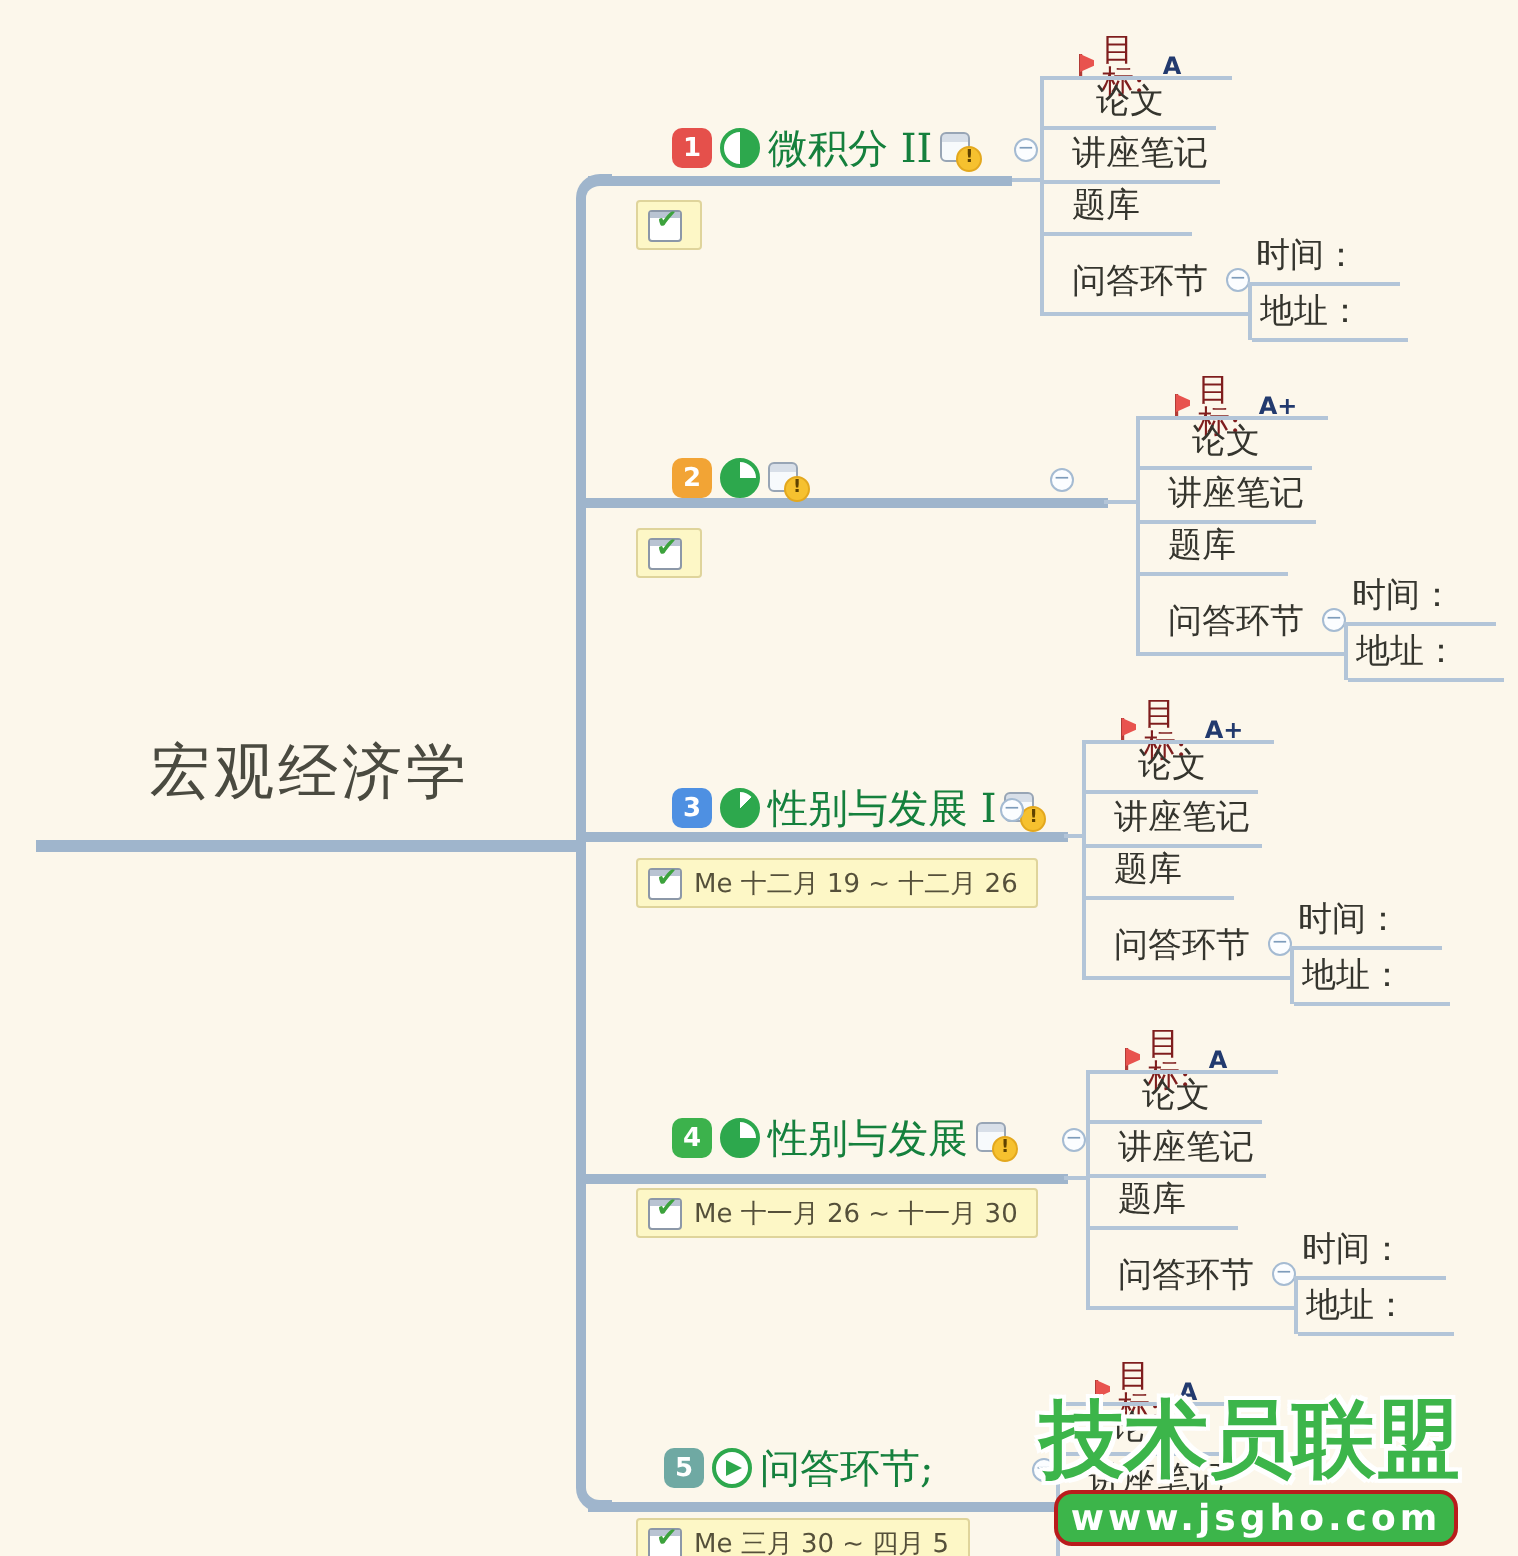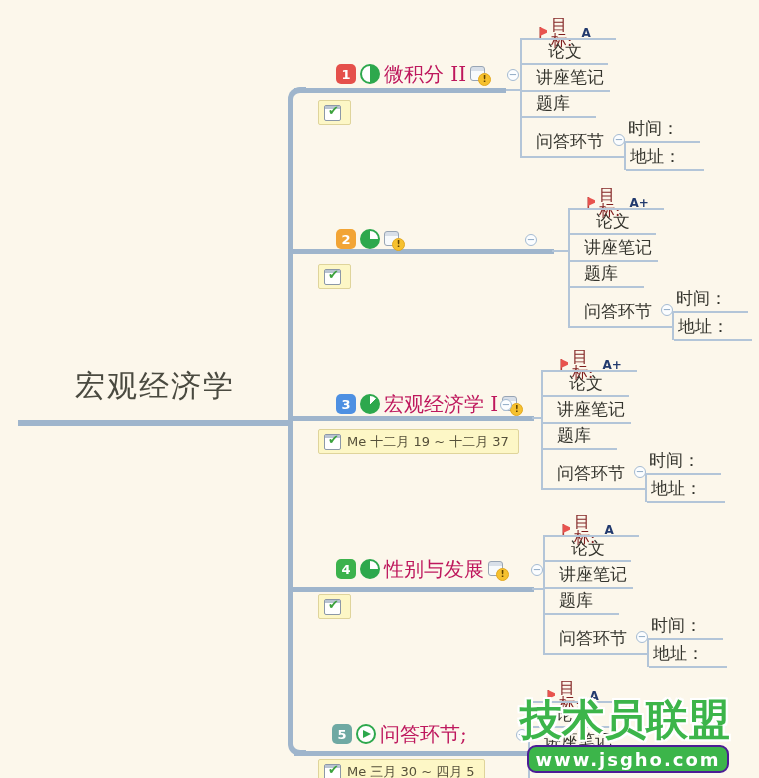--- a/index.html
+++ b/index.html
@@ -17,21 +17,21 @@
   .title-row{position:absolute;display:flex;align-items:center;gap:4px;height:26px;}
   .badge{width:20px;height:20px;border-radius:5px;color:#fff;font-size:13px;font-weight:bold;
          display:flex;align-items:center;justify-content:center;}
   .progress{width:20px;height:20px;border-radius:50%;border:2px solid #2DA84D;box-sizing:border-box;background:#fff;}
   .progress[data-progress="half"]{background:conic-gradient(#2DA84D 0deg 180deg,#ffffff 180deg 360deg);}
   .progress[data-progress="three-quarter"]{background:conic-gradient(#ffffff 0deg 90deg,#2DA84D 90deg 360deg);}
   .progress[data-progress="seven-eighth"]{background:conic-gradient(#ffffff 0deg 45deg,#2DA84D 45deg 360deg);}
   .progress[data-progress="start"]{position:relative;background:#fff;}
   .progress[data-progress="start"]::after{content:"";position:absolute;left:5px;top:3.5px;
          border-left:8px solid #2DA84D;border-top:4.5px solid transparent;border-bottom:4.5px solid transparent;}
-  .btitle{font-family:"DejaVu Serif","Liberation Serif",serif;font-size:20px;color:#be185d;white-space:nowrap;line-height:1;}
+  .btitle{font-family:"DejaVu Serif","Liberation Serif",serif;font-size:20px;color:#15803d;white-space:nowrap;line-height:1;}
   .note-icon{position:relative;width:19px;height:17px;display:inline-block;}
   .ni-body{position:absolute;left:0;top:0;width:13px;height:13px;border:1px solid #98A5B5;border-radius:3px;
          background:linear-gradient(#D8DFE8 0 4px,#F7FAFC 4px);}
   .ni-warn{position:absolute;right:-2px;bottom:-3px;width:11px;height:11px;border-radius:50%;
          background:#F6C12F;border:1px solid #E3A81E;color:#5F4200;font-size:9px;font-weight:bold;
          line-height:11px;text-align:center;box-sizing:content-box;}
   .note{position:absolute;height:25px;box-sizing:border-box;display:flex;align-items:center;gap:6px;
         padding:2px 9px 2px 5px;background:#FDF7C6;border:1px solid #DFD49B;border-radius:2px;
         font-size:13px;color:#55503A;white-space:nowrap;}
   .cal{position:relative;width:15px;height:14px;background:#fff;border:1px solid #8C98A8;border-radius:2px;display:inline-block;}
@@ -52,21 +52,21 @@
   .c2{left:16px;top:78px;} .line2{left:0;top:99px;width:76px;height:2px;}
   .c3{left:16px;top:116px;text-align:right;} .line3{left:0;top:139px;width:106px;height:2px;}
   .qa-collapse{left:93px;top:117px;}
   .qa-rail{left:104px;top:124px;width:2px;height:29px;}
   .q0{left:108px;top:103px;} .qline0{left:104px;top:124px;width:76px;height:2px;}
   .q1{left:110px;top:131px;} .qline1{left:106px;top:152px;width:78px;height:2px;}
   .wm-title{position:absolute;left:520px;top:697px;font-size:42px;font-weight:bold;color:#3CB54A;
         letter-spacing:0px;white-space:nowrap;z-index:50;line-height:1.1;
         text-shadow:-2px 0 #fff,2px 0 #fff,0 -2px #fff,0 2px #fff,-2px -2px #fff,2px 2px #fff,-2px 2px #fff,2px -2px #fff;}
   .wm-box{position:absolute;left:527px;top:745px;width:202px;height:28px;background:#3CB54A;border-radius:9px;
-        border:2px solid #4c1d95;box-sizing:border-box;color:#fff;font-weight:bold;font-size:18px;letter-spacing:2px;
+        border:2px solid #b91c1c;box-sizing:border-box;color:#fff;font-weight:bold;font-size:18px;letter-spacing:2px;
         display:flex;align-items:center;justify-content:center;z-index:51;white-space:nowrap;}
   svg{display:block;}
 </style>
 </head>
 <body>
 
 <div class="central-title">宏观经济学</div>
 <div class="u" style="left:18px;top:420px;width:272px;height:6px;"></div>
 <div class="spine"></div>
 
@@ -162,32 +162,32 @@
       <div class="tl qline1"></div>
   </div>
 </div>
 
 <div>
   <div class="u" style="left:288px;top:416px;width:246px;height:5px;"></div>
   <div class="tl" style="left:532px;top:417px;width:11px;height:2px;"></div>
   <div class="title-row" style="left:336px;top:391px;">
     <span class="badge" style="background-color: rgb(78, 144, 226);">3</span>
     <span class="progress" data-progress="seven-eighth"></span>
-    <span class="btitle">宏观经济学 I</span>
+    <span class="btitle">性别与发展 I</span>
     <span class="note-icon">
         <span class="ni-body"></span>
         <span class="ni-warn">!</span>
       </span>
   </div>
   <div class="note" style="left:318px;top:429px;">
     <span class="cal">
         <span class="cal-bar"></span>
         <span class="cal-check">✔</span>
       </span>
-    <span>Me 十二月 19 ~ 十二月 37</span>
+    <span>Me 十二月 19 ~ 十二月 26</span>
   </div>
   <div class="collapse" style="left:500px;top:399px;">−</div>
   <div class="children" style="left:541px;top:349px;">
     <div class="goal-row">
       <svg width="13" height="16">
           <rect x="1.5" y="2" width="1.6" height="13" fill="#B23B36"></rect>
           <polygon points="2,2 12,6.5 2,11" fill="#E8534E"></polygon>
         </svg>
       <span class="goal-label">目标:</span>
       <span class="goal-value">A+</span>
@@ -221,20 +221,21 @@
     <span class="note-icon">
         <span class="ni-body"></span>
         <span class="ni-warn">!</span>
       </span>
   </div>
   <div class="note" style="left:318px;top:594px;">
     <span class="cal">
         <span class="cal-bar"></span>
         <span class="cal-check">✔</span>
       </span>
+    <span>Me 十一月 26 ~ 十一月 30</span>
   </div>
   <div class="collapse" style="left:531px;top:564px;">−</div>
   <div class="children" style="left:543px;top:514px;">
     <div class="goal-row">
       <svg width="13" height="16">
           <rect x="1.5" y="2" width="1.6" height="13" fill="#B23B36"></rect>
           <polygon points="2,2 12,6.5 2,11" fill="#E8534E"></polygon>
         </svg>
       <span class="goal-label">目标:</span>
       <span class="goal-value">A</span>

